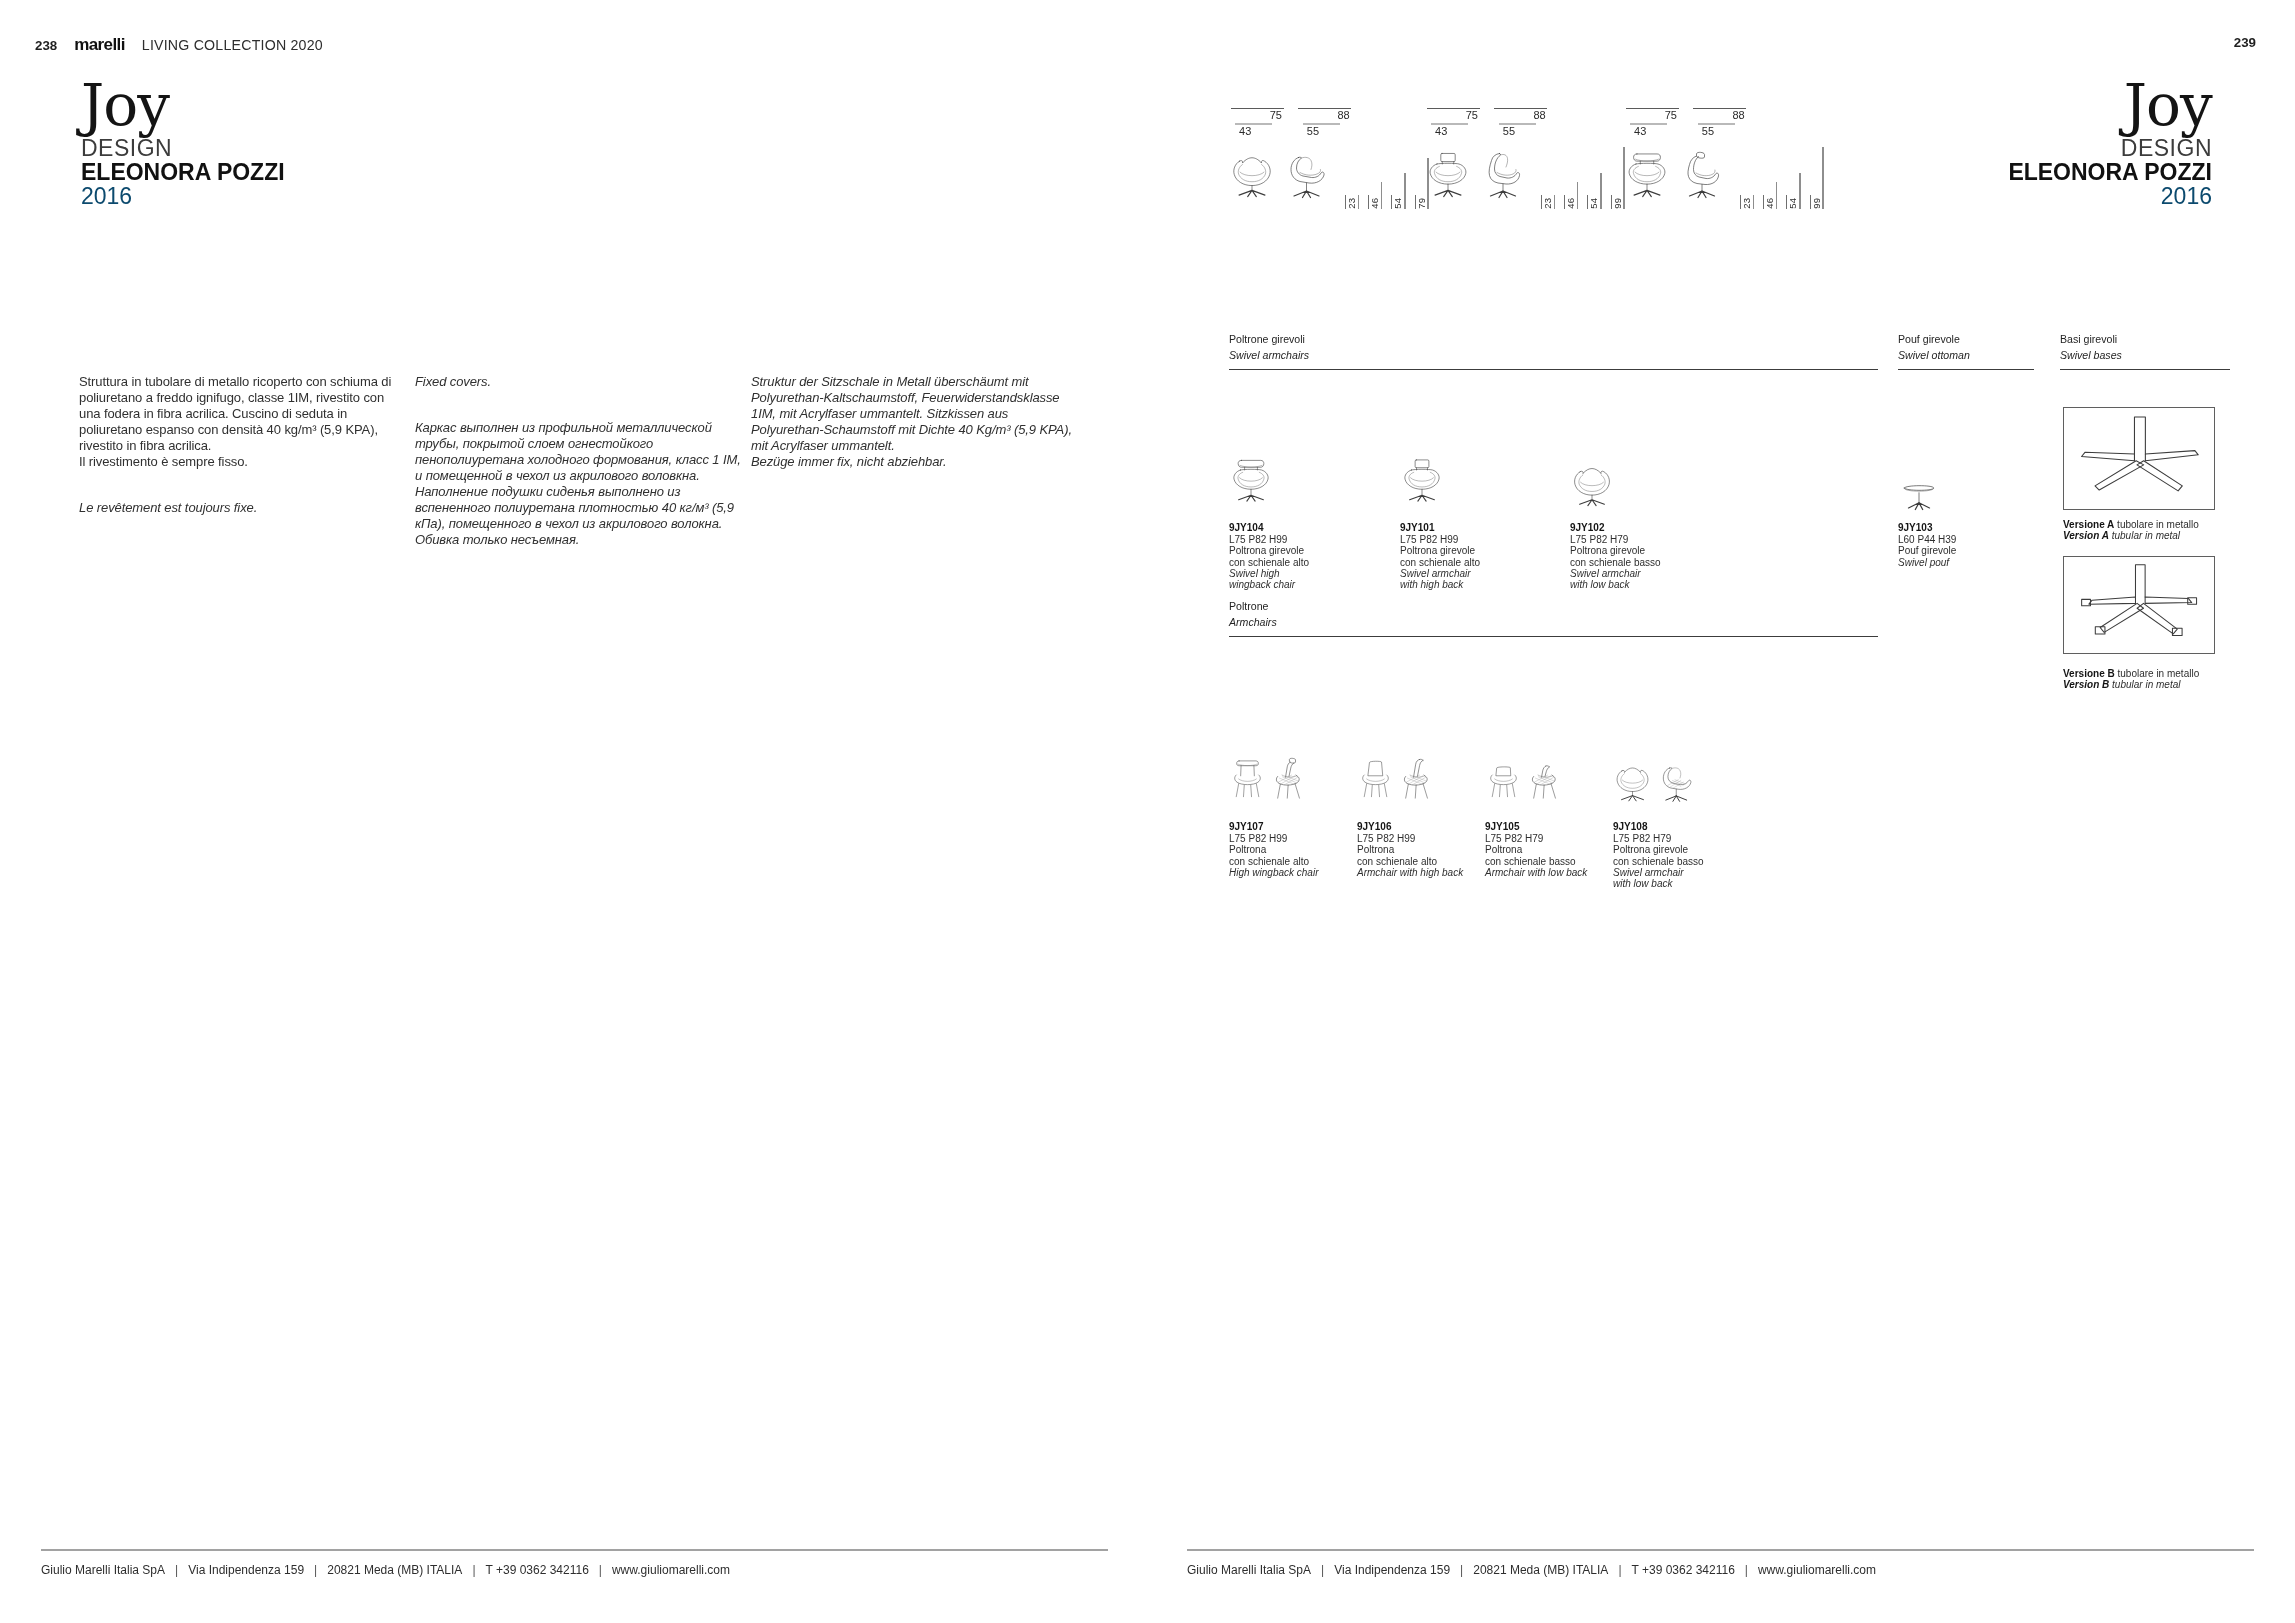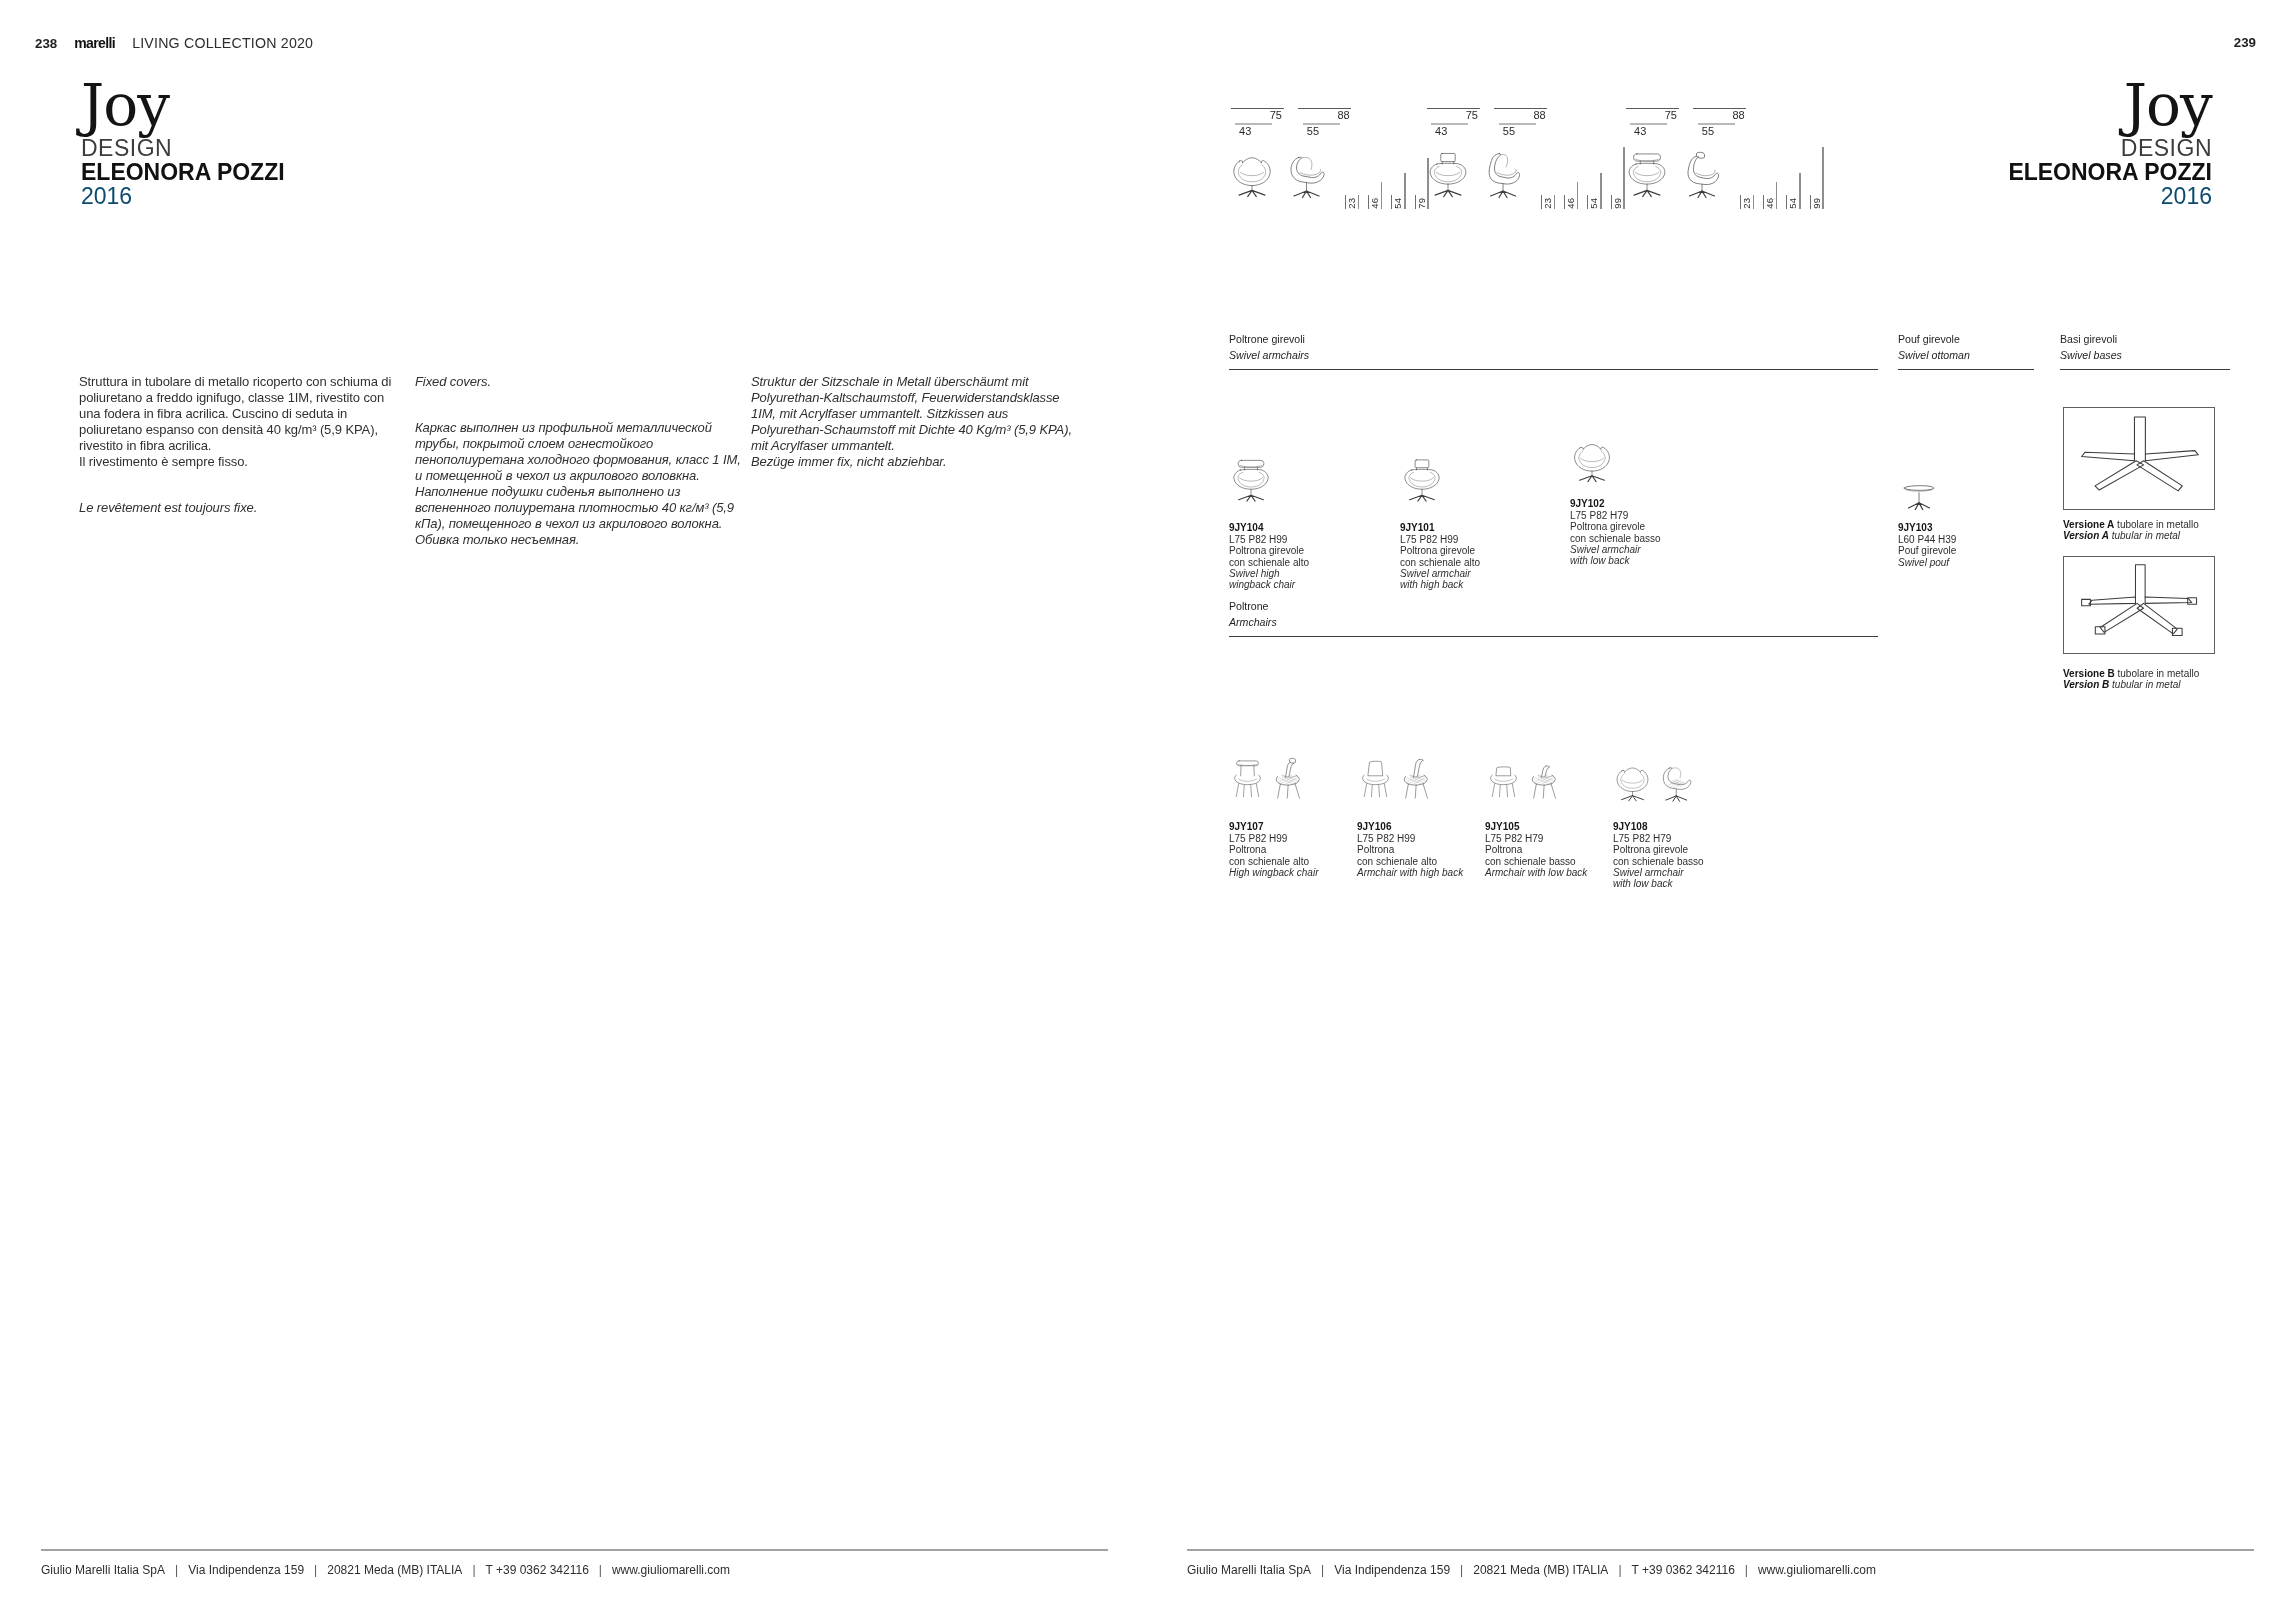--- a/index.html
+++ b/index.html
@@ -3,21 +3,21 @@
 <meta charset="utf-8">
 <style>
   html,body{margin:0;padding:0}
   body{width:2296px;height:1624px;position:relative;background:#ffffff;
        font-family:"Liberation Sans",sans-serif;color:#2e2e2e;overflow:hidden;
        -webkit-font-smoothing:antialiased}
 
   
   .pg-head{position:absolute;top:35px;display:flex;align-items:baseline;gap:17px}
   .pg-num{font-size:13.3px;font-weight:bold;color:#1f1f1f}
-  .brand{font-size:14px;font-weight:bold;letter-spacing:-0.6px;color:#111}
+  .brand{font-size:17px;font-weight:bold;letter-spacing:-0.6px;color:#111}
   .collection{font-size:14.2px;color:#2e2e2e;letter-spacing:0.2px}
 
   
   .title-block{position:absolute;top:75px}
   .title-block.right{text-align:right}
   .joy{font-family:"DejaVu Serif",serif;font-size:58px;line-height:61px;color:#141414;letter-spacing:-0.9px}
   .t-design{font-size:23px;line-height:24px;color:#3c3c3c;letter-spacing:0.5px}
   .t-designer{font-size:23px;line-height:24px;font-weight:bold;color:#111}
   .t-year{font-size:23px;line-height:25px;color:#0c4a6e}
 
@@ -361,21 +361,21 @@
     </svg>
   </div>
   <div class="p-code">9JY101</div>
   <div class="p-line">L75 P82 H99</div>
   <div class="p-line">Poltrona girevole</div>
   <div class="p-line">con schienale alto</div>
   <div class="p-line i">Swivel armchair</div>
   <div class="p-line i">with high back</div>
 </div>
 
-<div class="prod" style="left:1570px;top:420px">
+<div class="prod" style="left:1570px;top:444px">
   <div class="p-fig">
     <svg class="draw" width="44" height="61" viewBox="0 0 96 100">
       <path d="M22,20 C12,26 8,38 11,48 C15,62 30,71 48,71 C66,71 81,62 85,48 C88,38 84,26 74,20 C70,17 66,20 68,24 C61,16 54,13 48,13 C42,13 35,16 28,24 C30,20 26,17 22,20 Z"></path>
       <path class="soft" d="M28,27 C21,32 18,40 20,47 C24,57 34,63 48,63 C62,63 72,57 76,47 C78,40 75,32 68,27"></path>
       <path class="soft" d="M23,43 C32,53 64,53 73,43"></path>
       <path d="M48,71 L48,81"></path>
       <path class="legs" d="M48,81 L21,91 M48,81 L75,91 M48,81 L39,94 M48,81 L57,94"></path>
     </svg>
   </div>
   <div class="p-code">9JY102</div>

